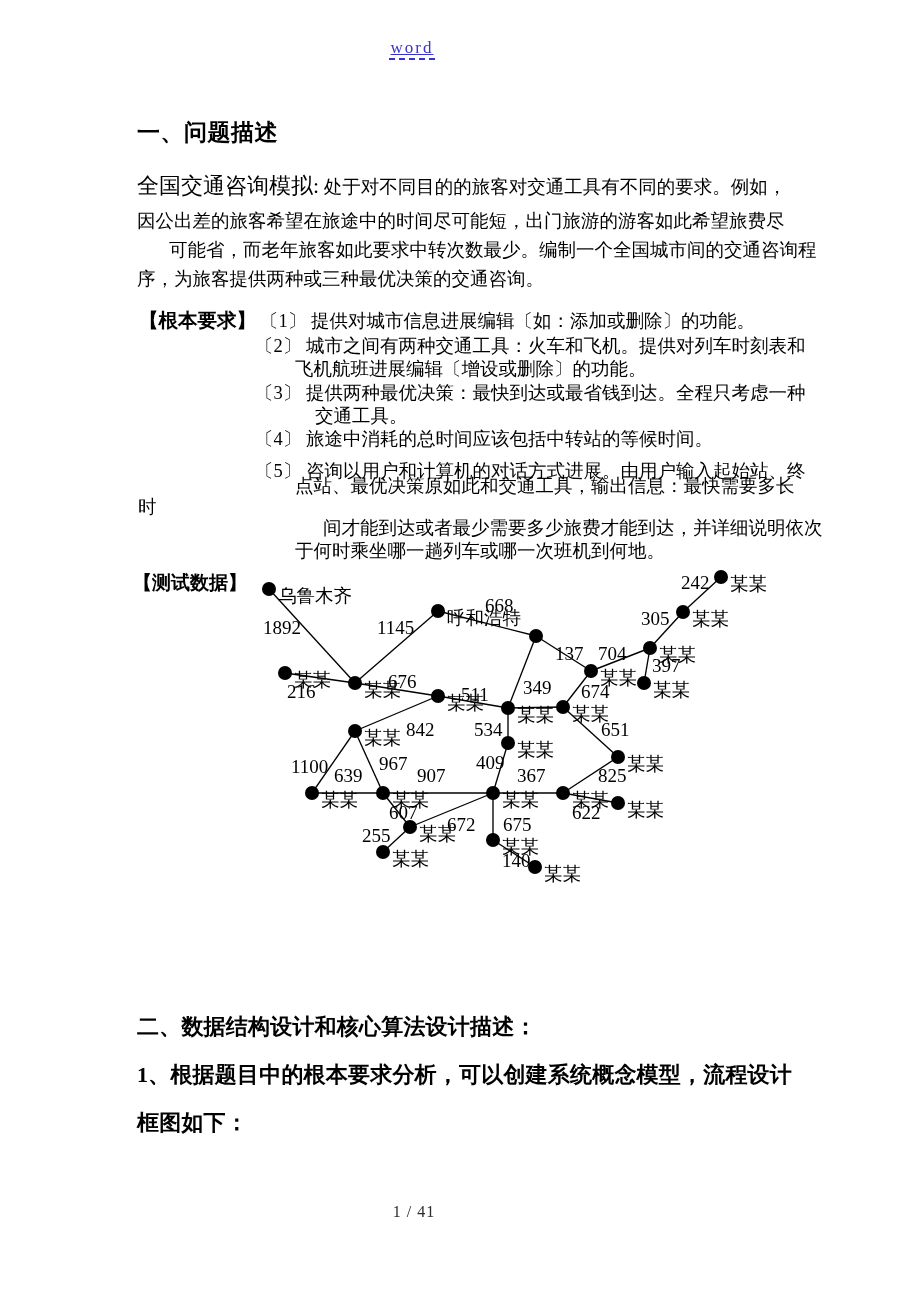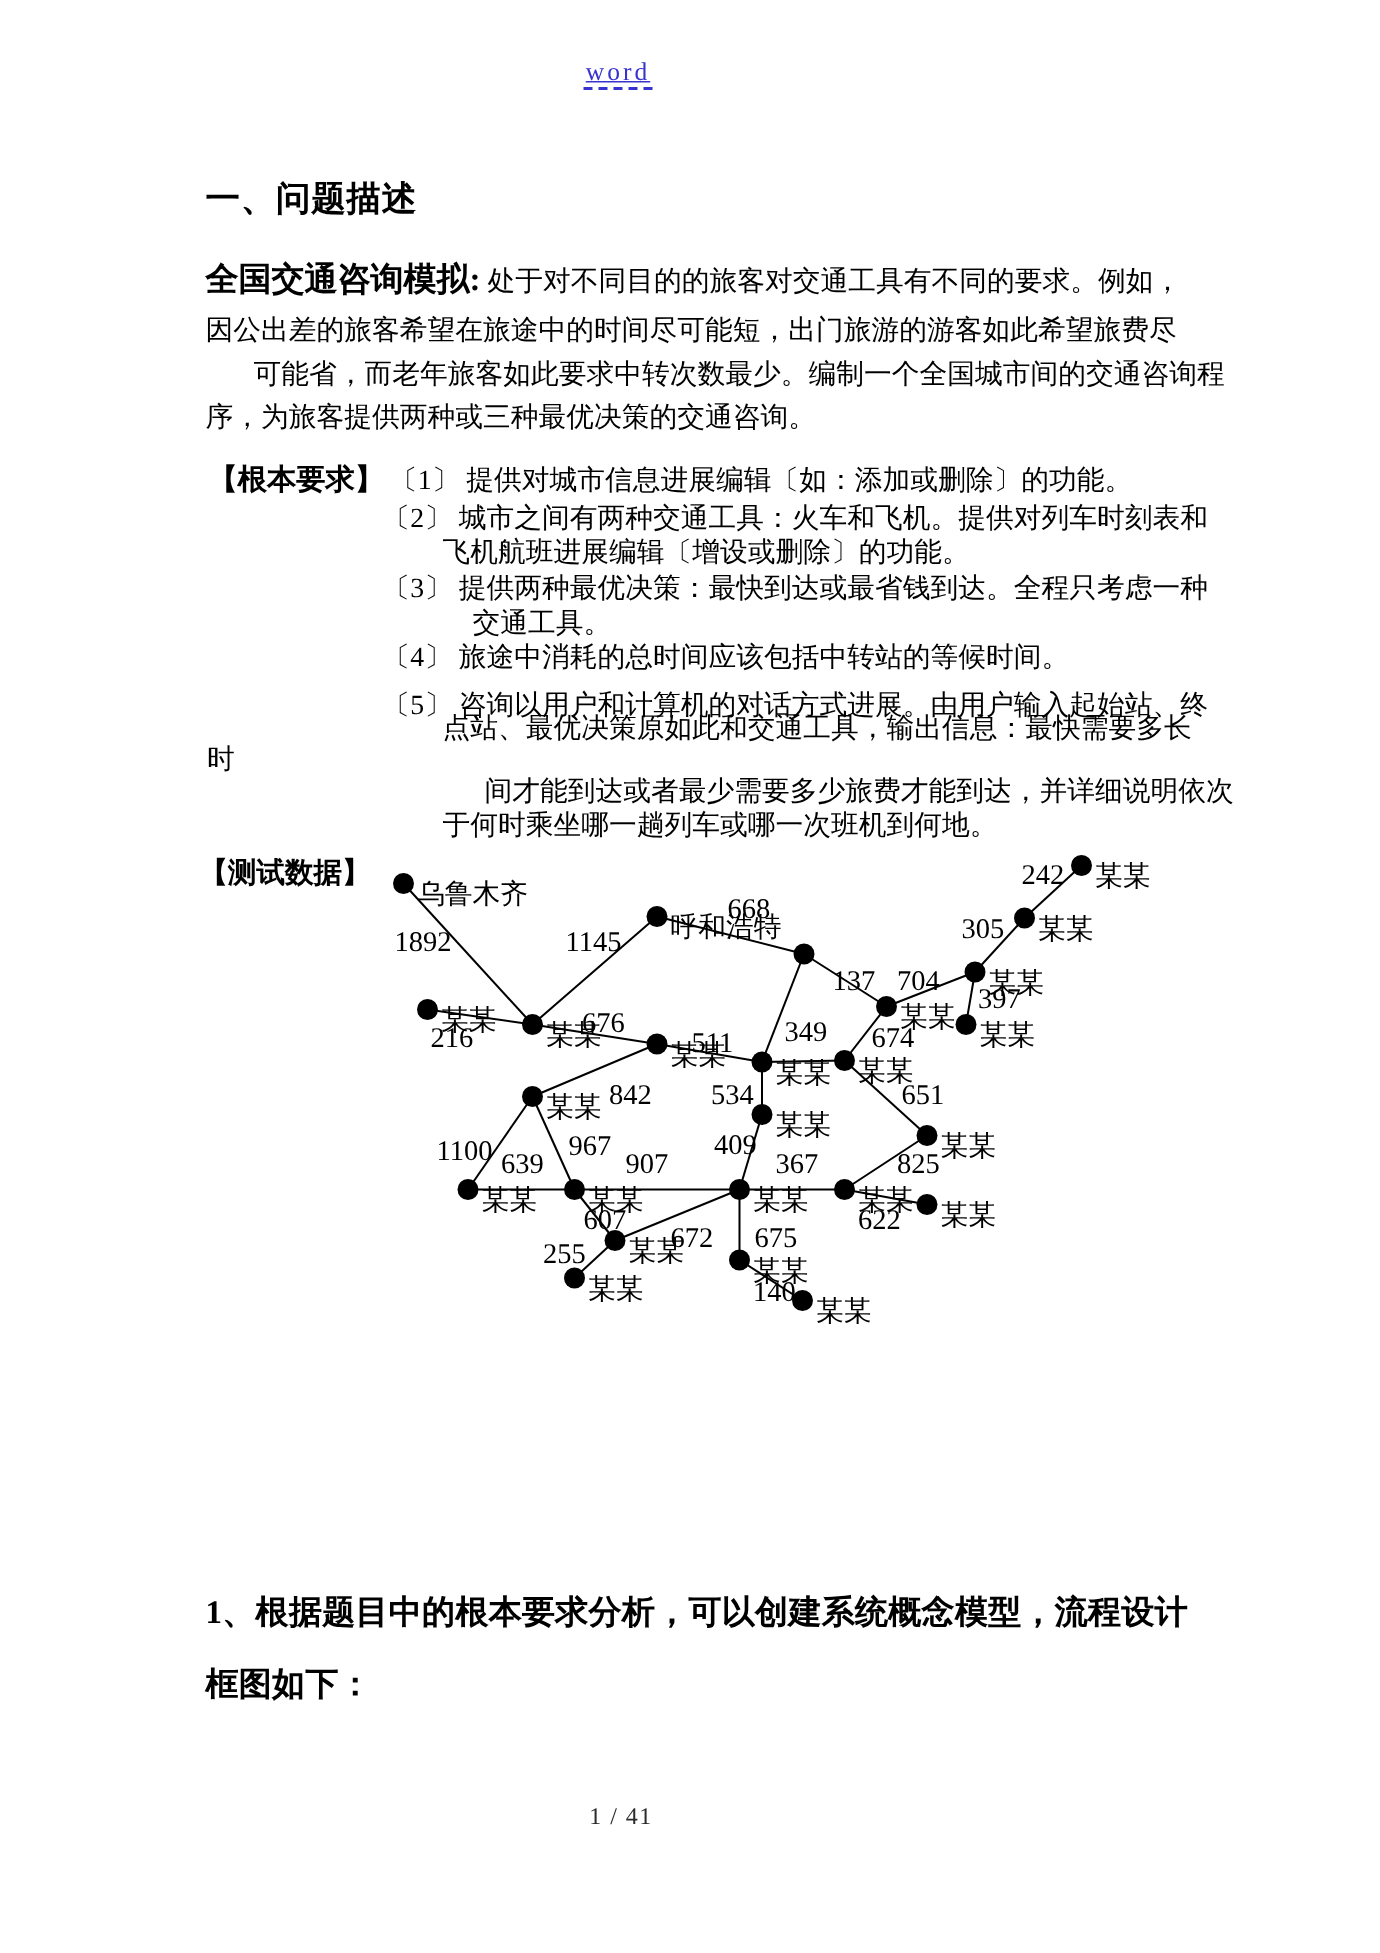--- a/index.html
+++ b/index.html
@@ -20,21 +20,21 @@
   #word-link a{
     color:#3733cf;
     text-decoration:underline;
     border-bottom:2px dashed #3733cf;
     padding:0 2px 1px 2px;
     font-family:"Liberation Serif","DejaVu Serif",serif;
     letter-spacing:2px;
   }
   .h1{font-size:23px;font-weight:bold;letter-spacing:0.5px;}
   .h2{font-size:22px;font-weight:bold;letter-spacing:0.2px;}
-  .intro-b{font-size:22px;font-weight:bold;}
+  .intro-b{font-size:22px;font-weight:normal;}
   .intro-r{font-size:18.5px;}
   .req-label{font-size:19.5px;font-weight:bold;}
   .tag-label{font-size:19px;font-weight:bold;}
   #graph-svg{position:absolute;left:0;top:0;width:920px;height:1302px;pointer-events:none;}
   #graph-svg line{stroke:#000;stroke-width:1.35;}
   #graph-svg circle{fill:#000;}
   #graph-svg text{font-family:"Liberation Serif","DejaVu Serif",serif;fill:#000;}
   #graph-svg text.node-label{font-size:18.5px;}
   #graph-svg text.edge-label{font-size:19px;}
   #footer{
@@ -182,18 +182,19 @@
       <text x="517" y="782" class="edge-label">367</text>
       <text x="598" y="782" class="edge-label">825</text>
       <text x="389" y="819" class="edge-label">607</text>
       <text x="362" y="842" class="edge-label">255</text>
       <text x="447" y="831" class="edge-label">672</text>
       <text x="503" y="831" class="edge-label">675</text>
       <text x="572" y="819" class="edge-label">622</text>
       <text x="502" y="867" class="edge-label">140</text>
     </svg>
 
+  <div class="line h2" style="left:137px;top:1014px;">二、数据结构设计和核心算法设计描述：</div>
   <div class="line h2" style="left:137px;top:1062px;">1、根据题目中的根本要求分析，可以创建系统概念模型，流程设计</div>
   <div class="line h2" style="left:137px;top:1110px;">框图如下：</div>
 
   <div id="footer">1 / 41</div>
 
 </div>
 
 </body></html>

